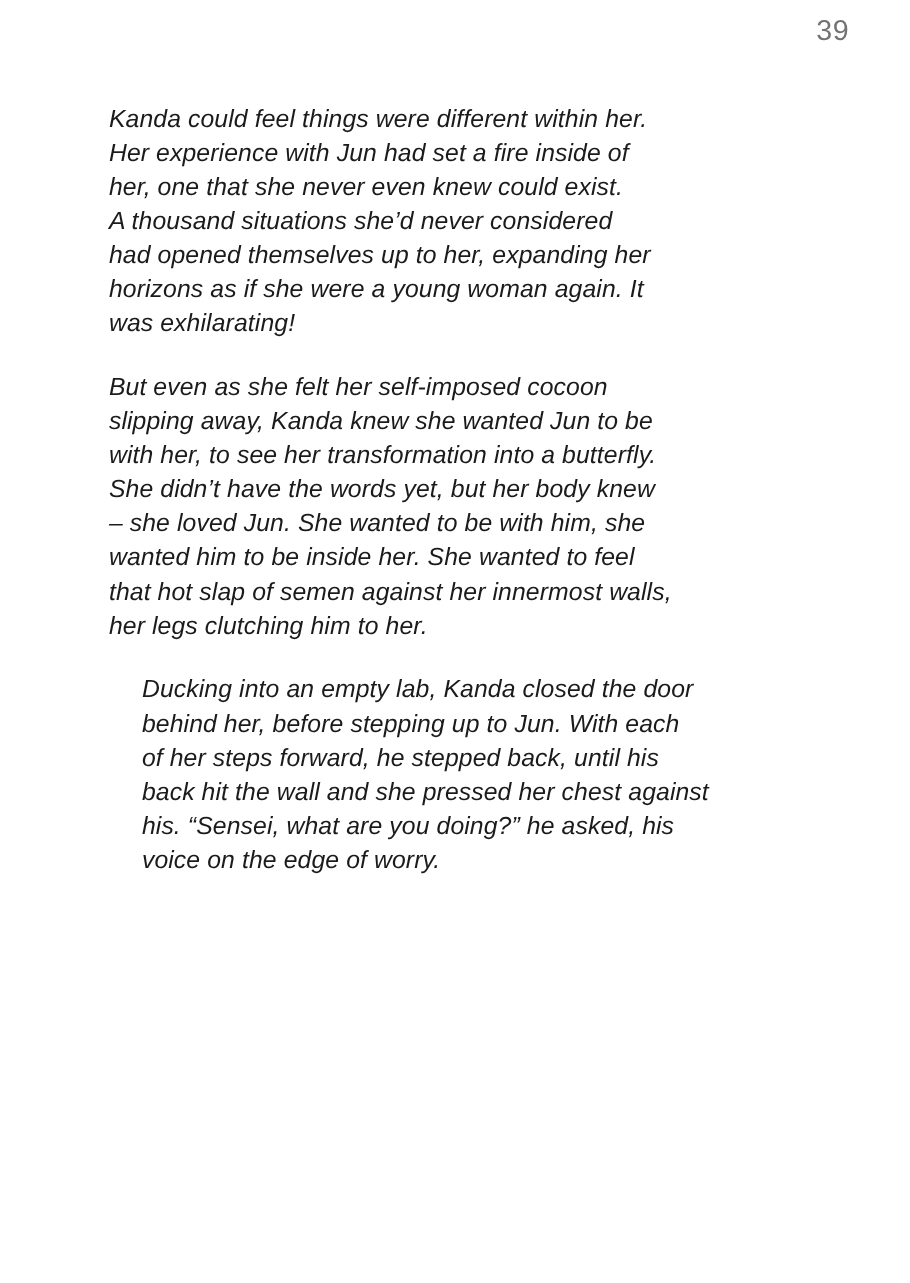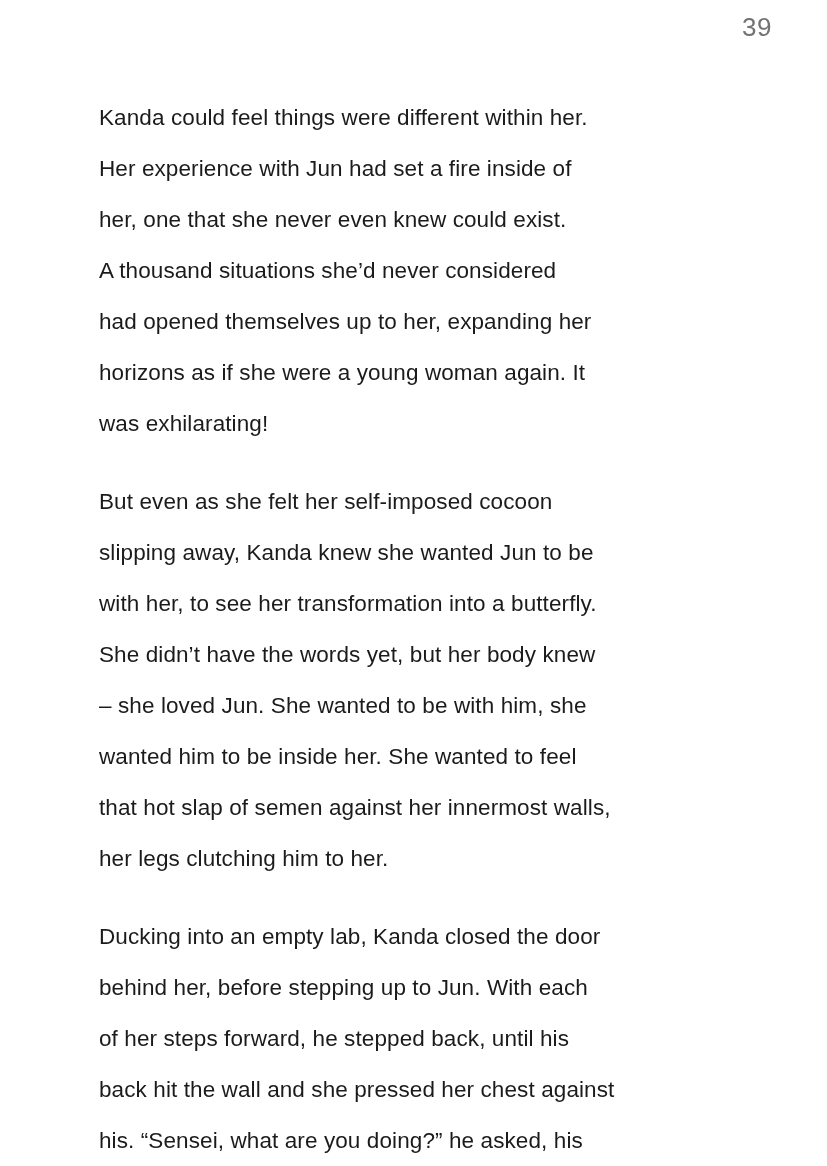--- a/index.html
+++ b/index.html
@@ -29,28 +29,30 @@
     letter-spacing: 0.5px;
   }
   .body-text {
     position: absolute;
     top: 92px;
     left: 99px;
     width: 640px;
   }
   .para {
     font-size: 22.5px;
-    line-height: 51px;
+    line-height: 31px;
     color: #1b1b1b;
     margin: 0 0 27px 0;
     white-space: pre-line;
     letter-spacing: 0.1px;
+    font-style: italic;
   }
   .para:last-child {
     margin-bottom: 0;
+    margin-left: 30px;
   }
 </style>
 </head>
 <body>
 
 <div class="page">
 
   <div class="page-number">39</div>
 
   <div class="body-text">

